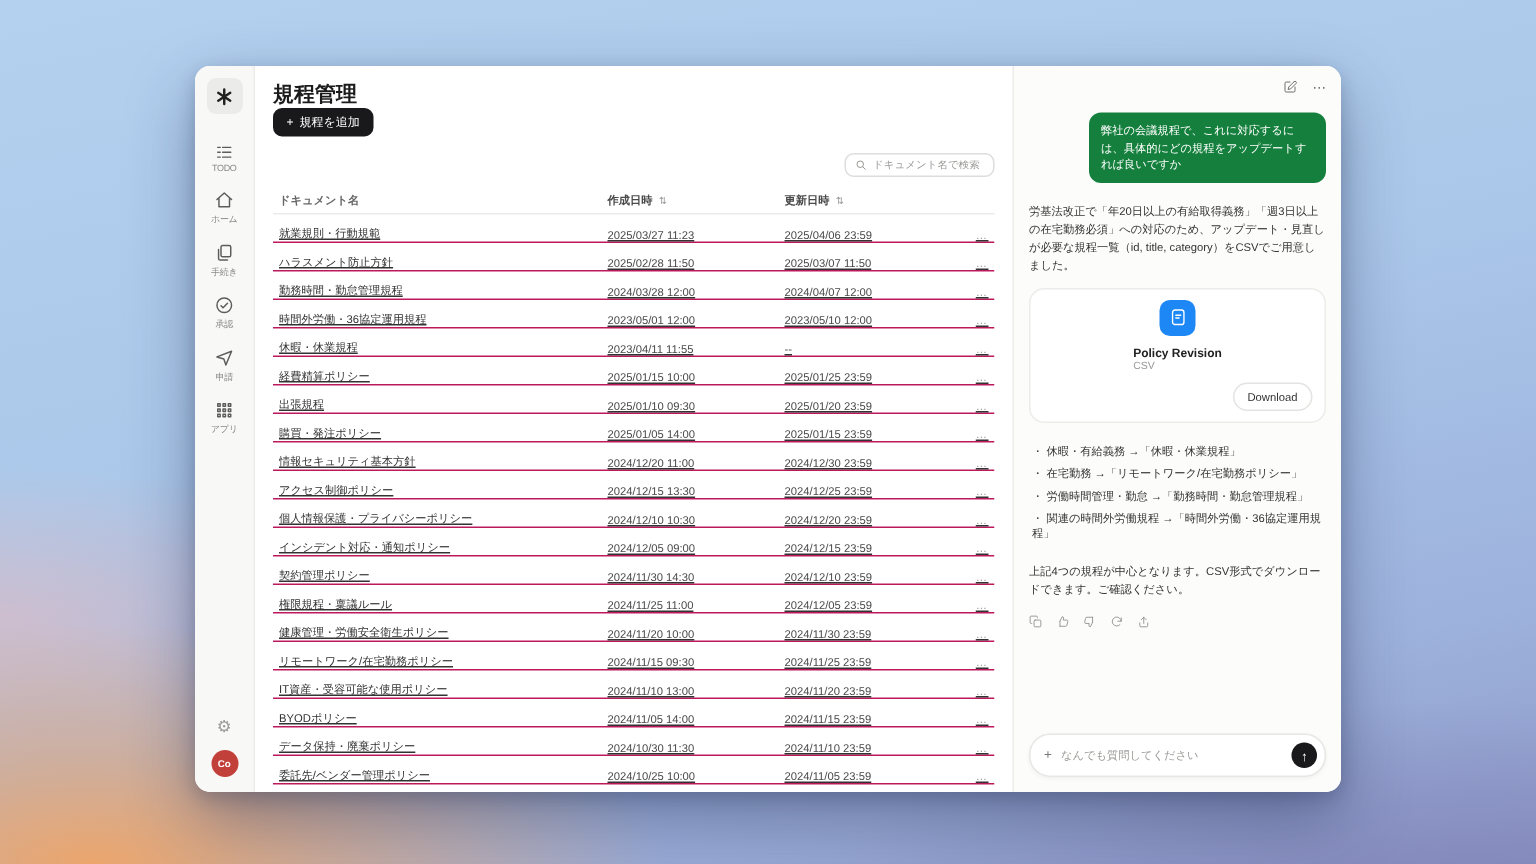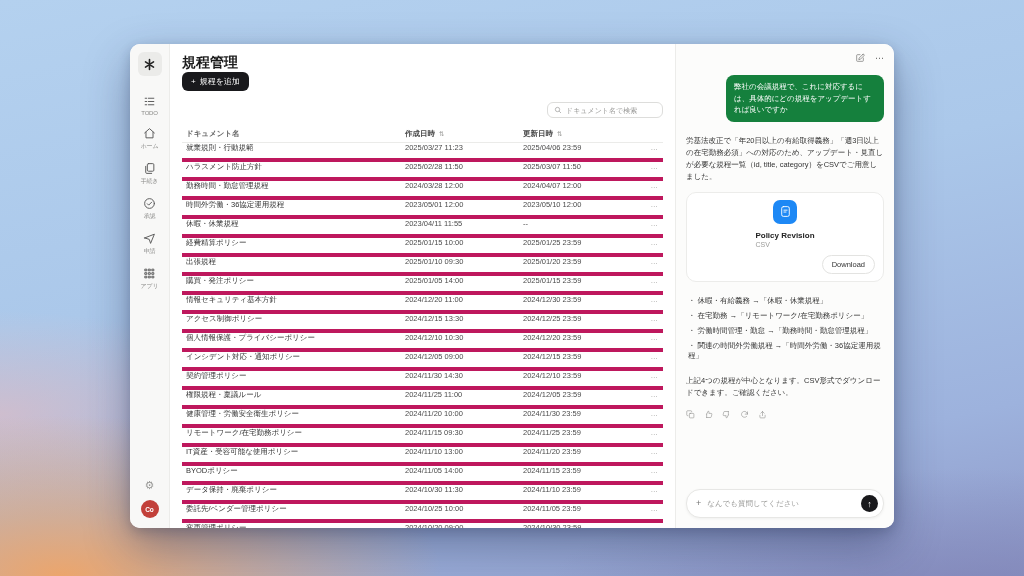--- a/index.html
+++ b/index.html
@@ -34,32 +34,32 @@
     font-size:6.5px; font-weight:bold; display:flex; align-items:center; justify-content:center; cursor:pointer; }
 
   
   .main{ flex:1; min-width:0; display:flex; flex-direction:column;
     padding:10px 12px 0 12px; border-right:1px solid #ececea; background:#fff; }
   .m-head{ display:flex; justify-content:space-between; align-items:flex-start;flex-direction:column; }
   .m-title{ font-size:14px; font-weight:bold; color:#1b1b1b; }
   .add-btn{ background:#19191c; color:#fff; font-size:8px; border:none; border-radius:6px;
     padding:4px 9px; display:flex; align-items:center; gap:4px; cursor:pointer; }
   .search-row{ display:flex; justify-content:flex-end; margin-top:11px; }
-  .search-box{ width:116px; display:flex; align-items:center; gap:4px;
+  .search-box{ width:100px; display:flex; align-items:center; gap:4px;
     border:1px solid #dddddb; border-radius:6px; padding:3px 6px; background:#fff;margin-left:14px; }
   .search-box svg{ width:8px; height:8px; stroke:#8a8a88; fill:none; stroke-width:1.8; flex-shrink:0; }
   .search-box input{ border:none; outline:none; width:100%; font-size:7px; color:#333;
     font-family:inherit; background:transparent; }
   .search-box input::placeholder{ color:#9a9a98; }
 
   .thead{ display:flex; align-items:center; padding:0 4px; height:18px; margin-top:8px;
     font-size:7.5px; font-weight:bold; color:#666; border-bottom:1px solid #ebebe9; }
   .tbody{ overflow:hidden; }
-  .trow{ display:flex; align-items:flex-start; padding:0 4px; height:19px;
-    border-bottom:4px solid #be185d; font-size:7.5px; color:#333; cursor:pointer; }
+  .trow{ display:flex; align-items:flex-end; padding:0 4px; height:19px;
+    border-bottom:1px solid #be185d; font-size:7.5px; color:#333; cursor:pointer;text-decoration:underline; }
   .c-name{ flex:1; white-space:nowrap; overflow:hidden; text-overflow:ellipsis; }
   .c-date{ width:118px; flex-shrink:0; color:#4a4a4a; }
   .c-menu{ width:18px; text-align:right; color:#9a9a98; letter-spacing:1px; }
   .sort{ font-size:6.5px; color:#9a9a98; font-weight:normal; margin-left:2px; }
 
   
   .chat{ width:218px; flex-shrink:0; background:#fcfcfb; display:flex; flex-direction:column;
     padding:9px 10px 10px; }
   .chat-head{ display:flex; justify-content:flex-end; align-items:center; gap:10px; color:#6e6e6c; }
   .chat-head svg{ width:10px; height:10px; stroke:#6e6e6c; fill:none; stroke-width:1.6;

